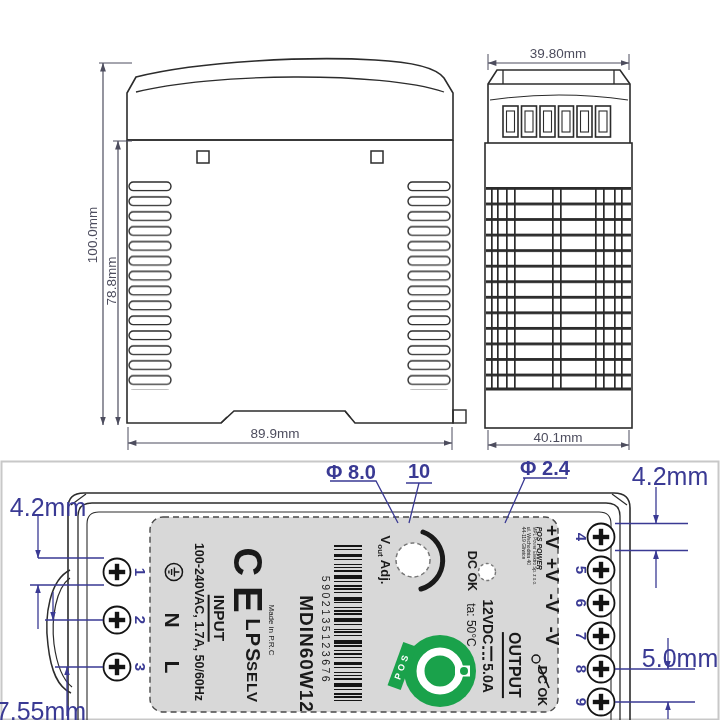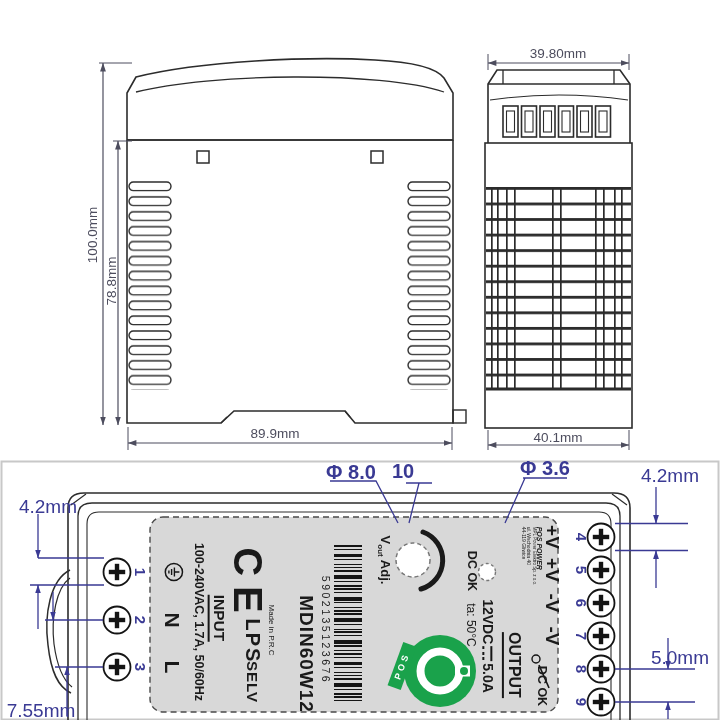--- a/index.html
+++ b/index.html
@@ -4,21 +4,21 @@
 <style>
   html,body{margin:0;padding:0;background:#fff;}
   #stage{position:relative;width:720px;height:720px;overflow:hidden;background:#fff;
          font-family:"Liberation Sans",sans-serif;color:#1a1a1a;}
   svg{position:absolute;left:0;top:0;}
   .c,.cr,.crl{position:absolute;white-space:nowrap;line-height:1.05;}
   .c{transform:translate(-50%,-50%);}
   .cr{transform:translate(-50%,-50%) rotate(90deg);}
   .crl{transform:translate(-50%,-50%) rotate(-90deg);}
   .dimtop{font-size:13.5px;color:#4d4d5e;}
-  .dim{font-size:19px;color:#3a3a94;}
+  .dim{font-size:25px;color:#3a3a94;}
   .phid{font-size:20px;font-weight:700;color:#3a3a94;}
   .dimnum{font-size:15px;font-weight:600;color:#3a3a94;}
   .bigterm{font-size:21px;font-weight:700;}
   .inhead{font-size:15.5px;font-weight:700;border-bottom:2px solid #161616;padding-bottom:1px;}
   .rating{font-size:12.5px;font-weight:700;}
   .ce{font-size:40px;font-weight:700;letter-spacing:10px;}
   .tiny8{font-size:8px;}
   .lps{font-size:20px;font-weight:700;letter-spacing:2px;}
   .selv{font-size:15px;font-weight:700;letter-spacing:1px;}
   .model{font-size:19px;font-weight:700;letter-spacing:1px;}
@@ -203,22 +203,22 @@
 </svg>
 
 <div class="crl dimtop" style="left:93px;top:235px">100.0mm</div>
 <div class="crl dimtop" style="left:112px;top:281px">78.8mm</div>
 <div class="c dimtop" style="left:275px;top:434px">89.9mm</div>
 
 <div class="c dimtop" style="left:558px;top:54px">39.80mm</div>
 <div class="c dimtop" style="left:558px;top:438px">40.1mm</div>
 
 <div class="c phid" style="left:351px;top:472px">Φ 8.0</div>
-<div class="c phid" style="left:403px;top:471px">10</div>
-<div class="c phid" style="left:545px;top:468px">Φ 3.6</div>
+<div class="c phid" style="left:419px;top:471px">10</div>
+<div class="c phid" style="left:545px;top:468px">Φ 2.4</div>
 <div class="c dim" style="left:48px;top:507px">4.2mm</div>
 <div class="c dim" style="left:670px;top:476px">4.2mm</div>
 <div class="c dim" style="left:680px;top:658px">5.0mm</div>
 <div class="c dim" style="left:41px;top:711px">7.55mm</div>
 
 <div class="cr dimnum" style="left:140px;top:572px">1</div>
 <div class="cr dimnum" style="left:140px;top:620px">2</div>
 <div class="cr dimnum" style="left:140px;top:667px">3</div>
 <div class="cr dimnum" style="left:581px;top:537px">4</div>
 <div class="cr dimnum" style="left:581px;top:570px">5</div>

